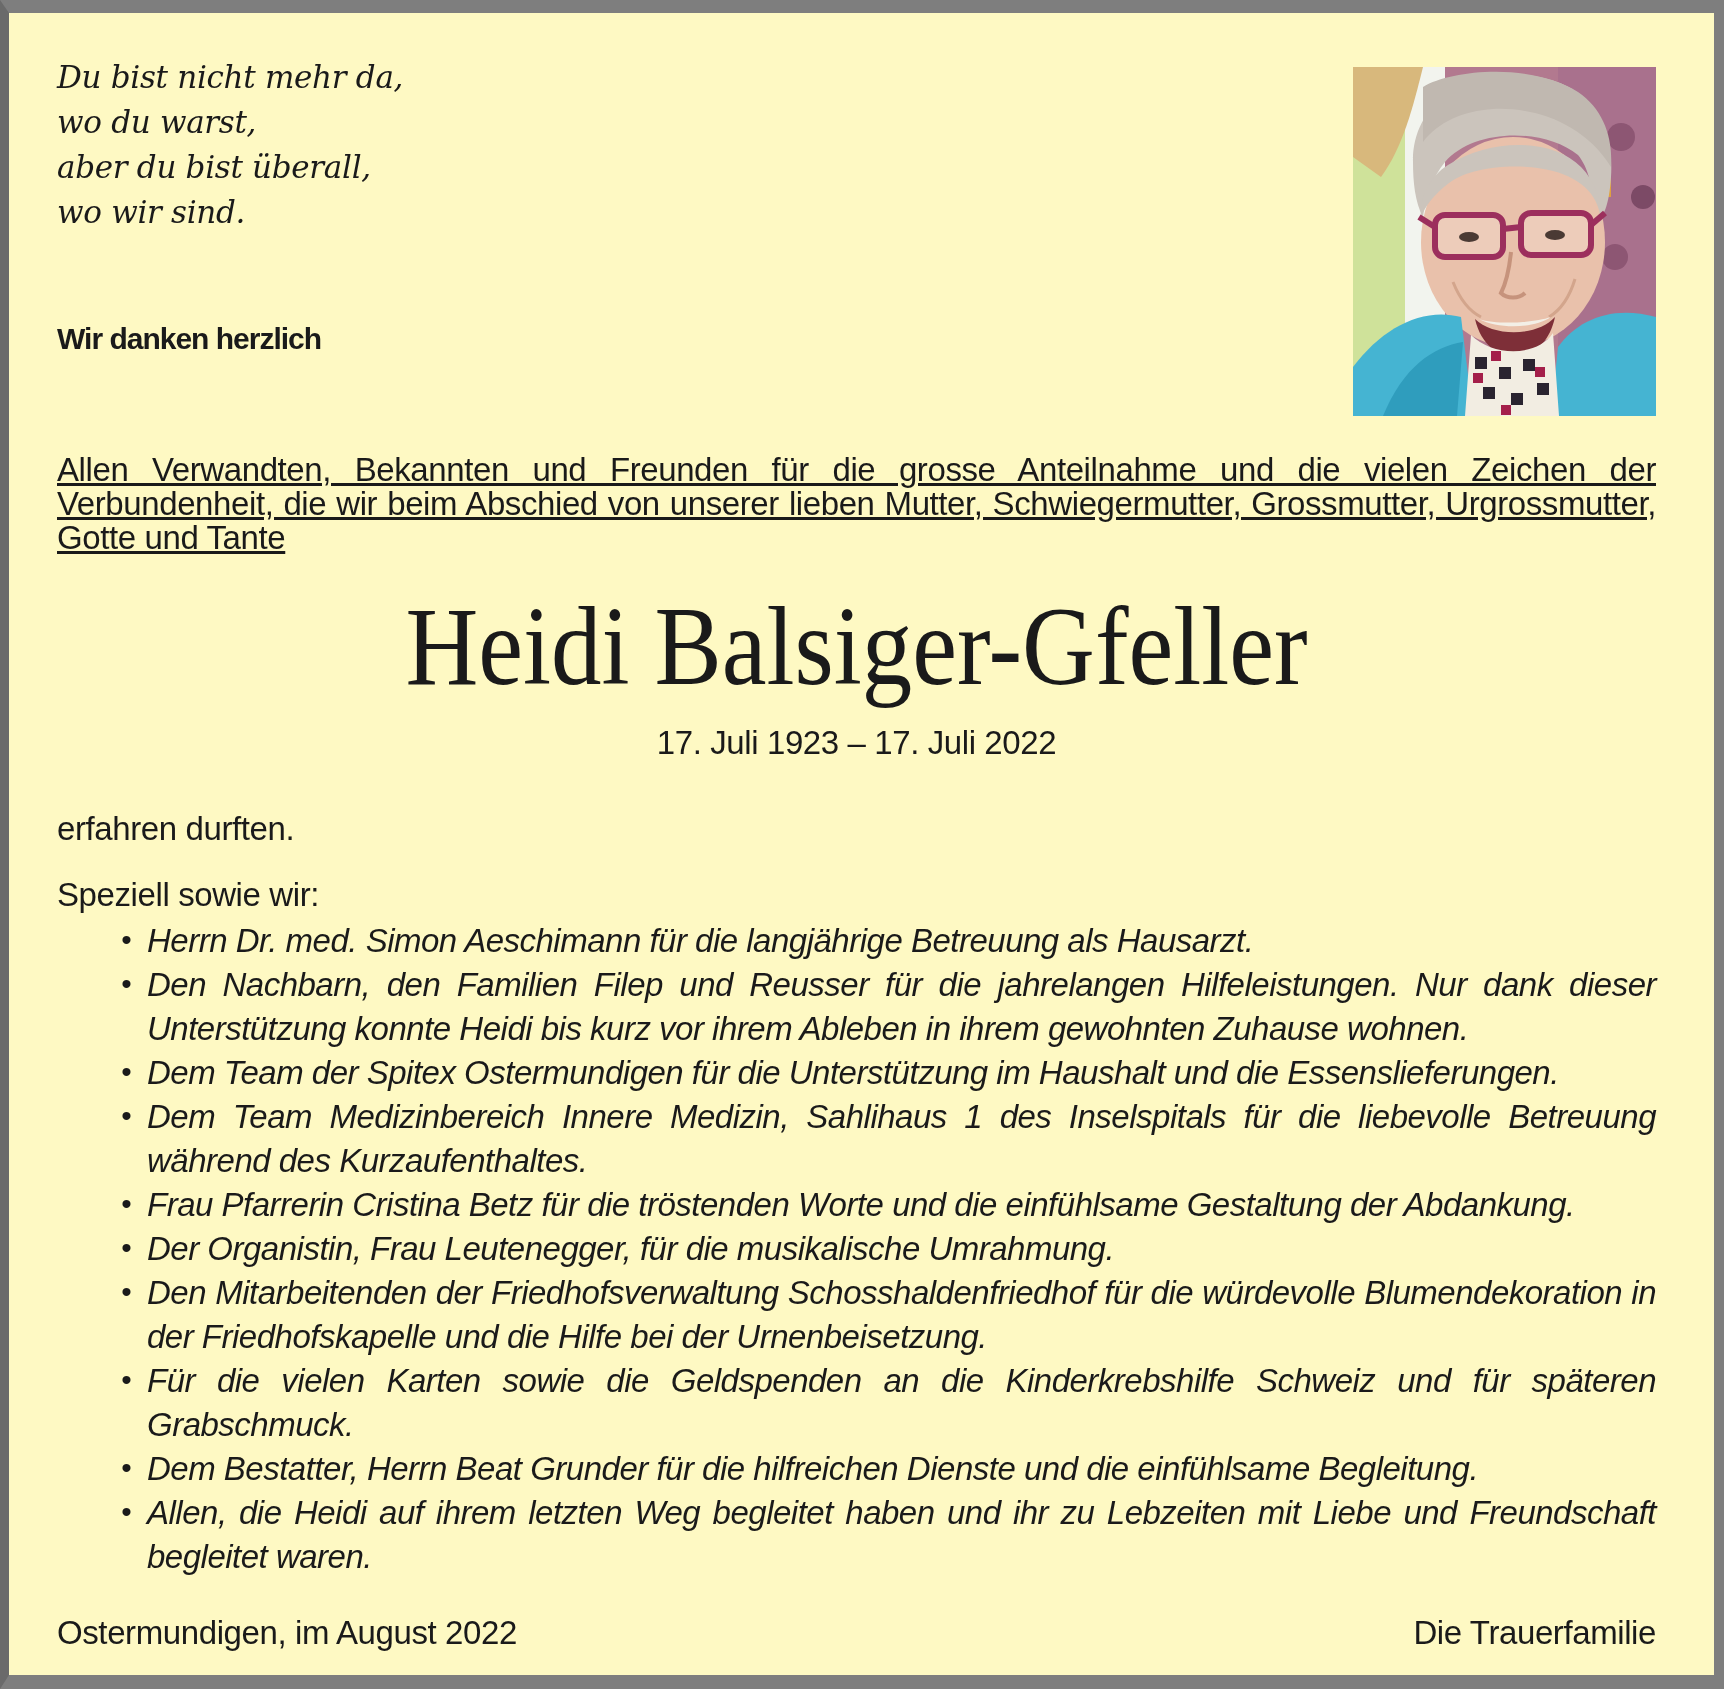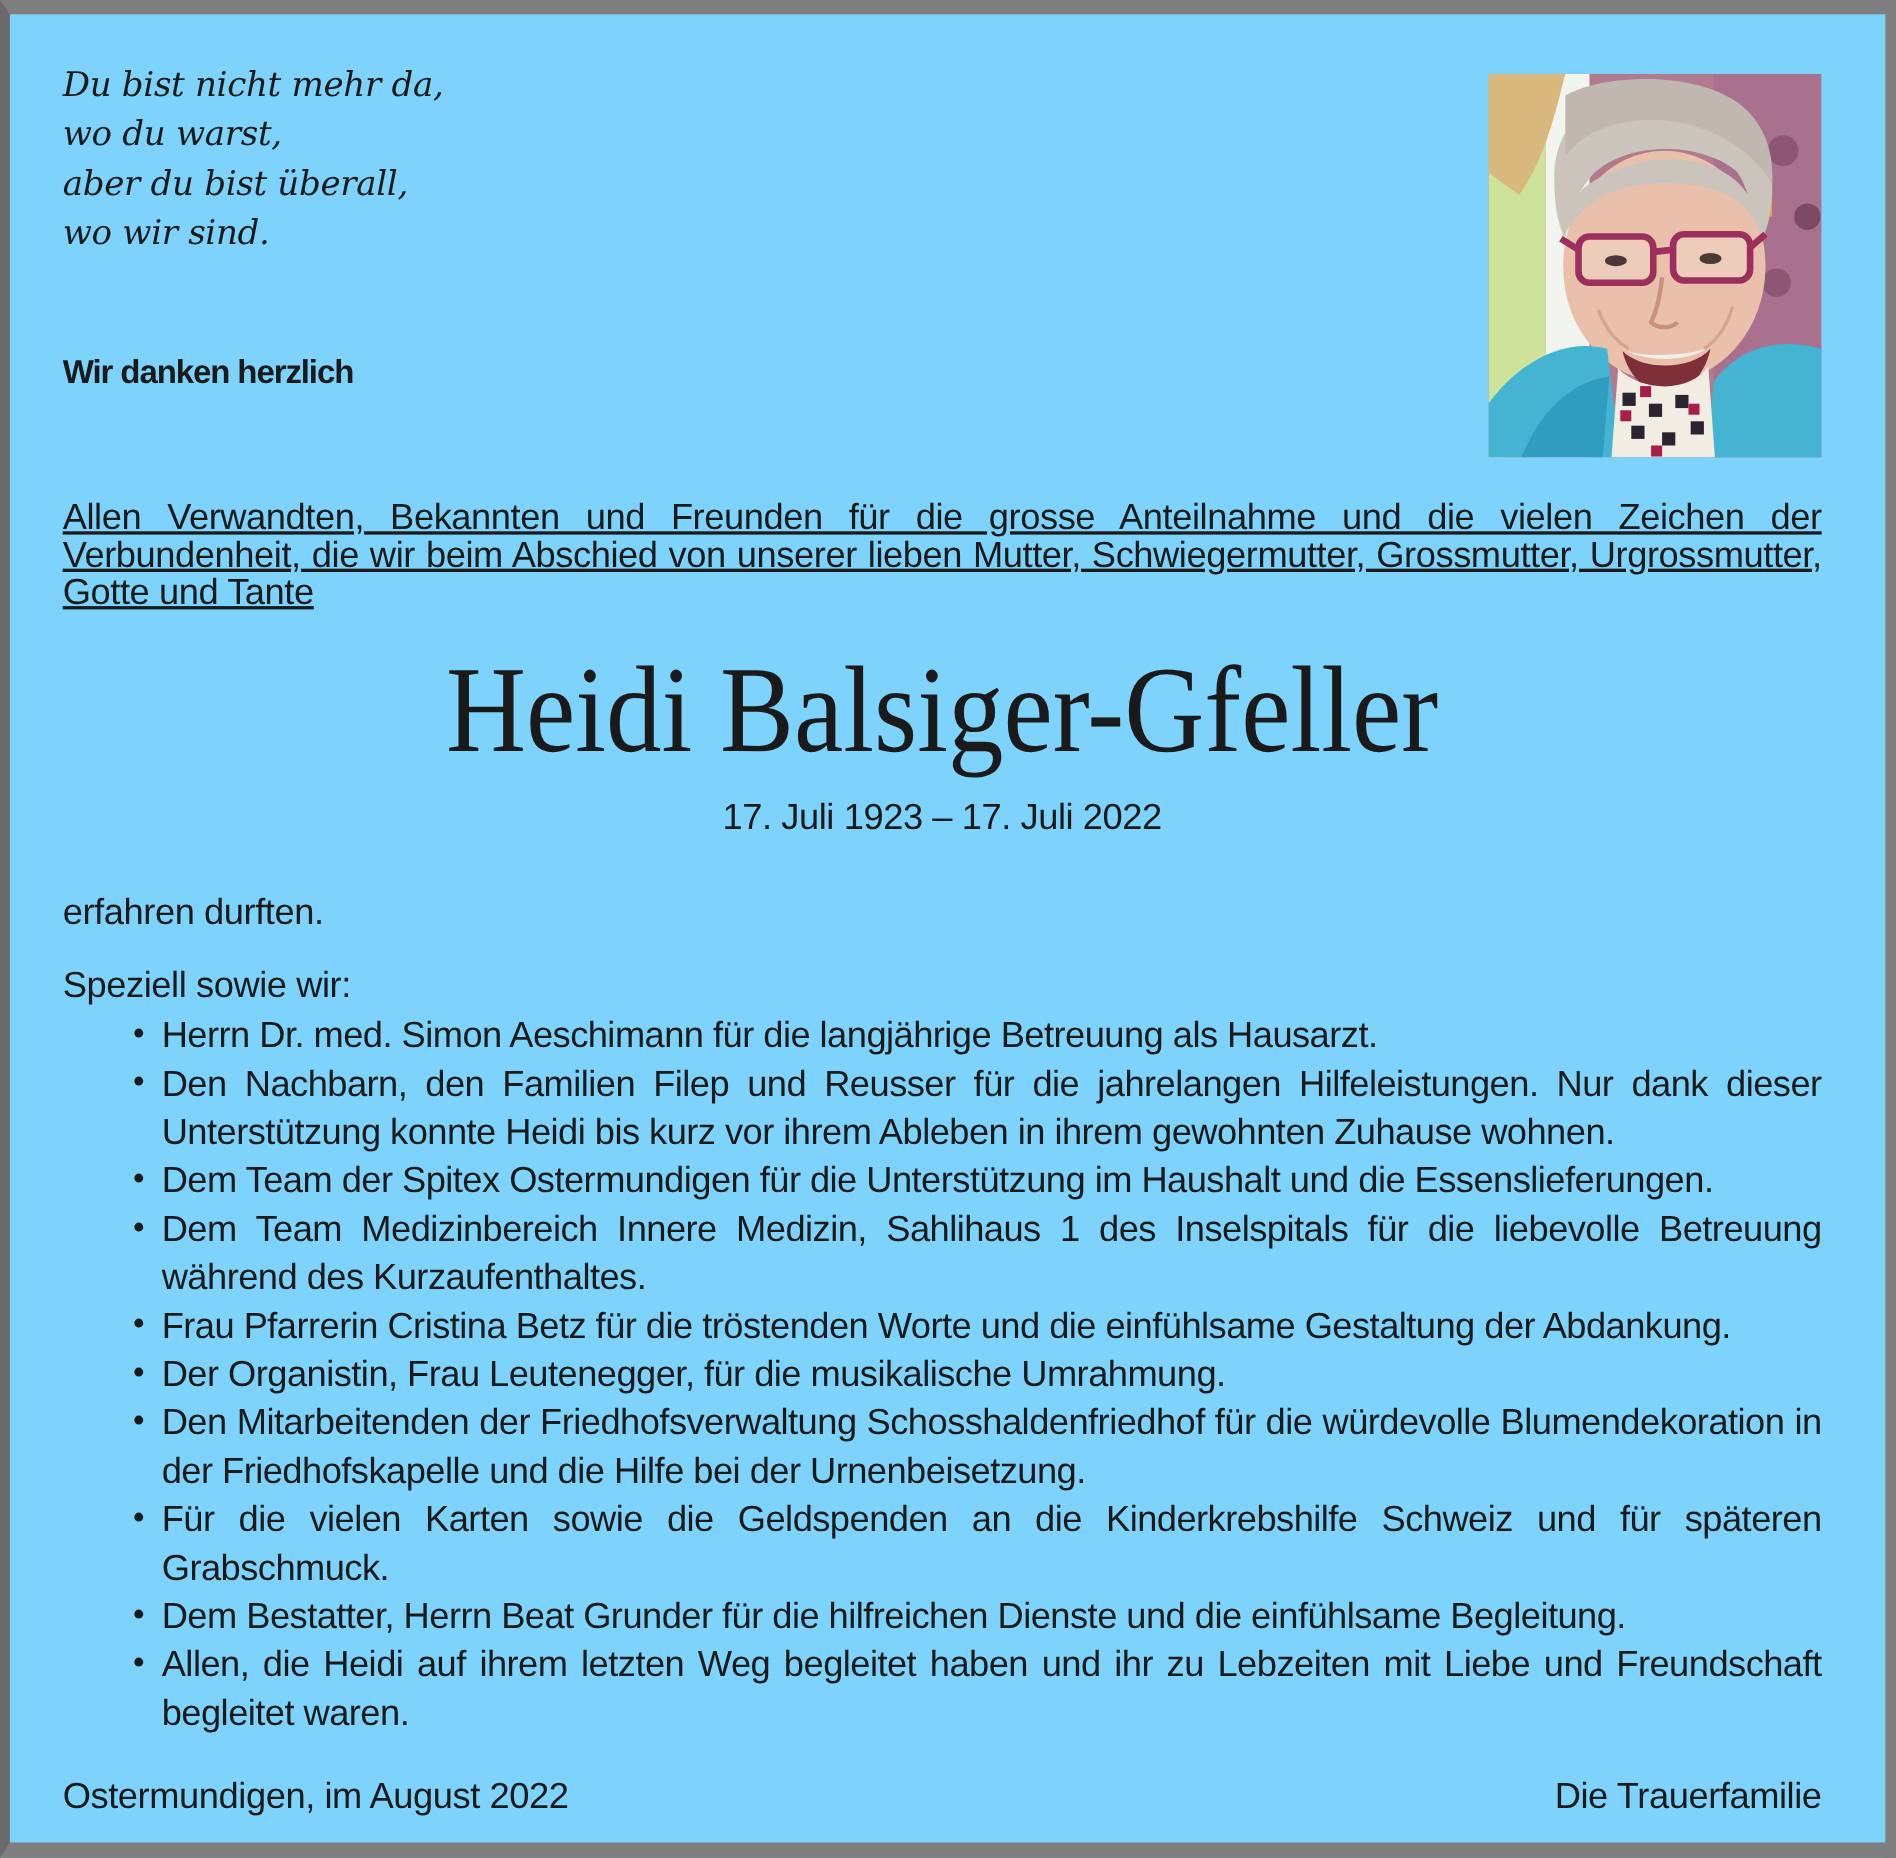--- a/index.html
+++ b/index.html
@@ -5,21 +5,21 @@
   html,body{margin:0;padding:0;background:#ffffff;}
   body{
     width:1724px;height:1689px;overflow:hidden;
     font-family:"Liberation Sans",sans-serif;
     color:#1a1a1a;
   }
   .frame{
     position:relative;
     width:1724px;height:1689px;
     box-sizing:border-box;
-    background:#7dd3fc;
+    background:#fef9c3;
     border-top:13px solid #7e7e7e;
     border-bottom:14px solid #7e7e7e;
     border-right:10px solid #7e7e7e;
     border-left:9px solid #6a6a6a;
   }
   .content{
     position:relative;
     box-sizing:border-box;
     width:100%;height:100%;
     padding:30px 58px 0 48px;
@@ -75,20 +75,21 @@
   }
   .special-label{
     margin:22px 0 0 0;
     font-size:33px;line-height:44px;
     letter-spacing:-0.4px;
   }
   .thanks-list{
     margin:2px 0 0 0;
     padding:0 0 0 62px;
     list-style:none;
+    font-style:italic;
   }
   .thanks-list li{
     position:relative;
     padding-left:28px;
     font-size:33px;line-height:44px;
     letter-spacing:-0.5px;
     text-align:justify;
   }
   .thanks-list li::before{
     content:"\2022";

